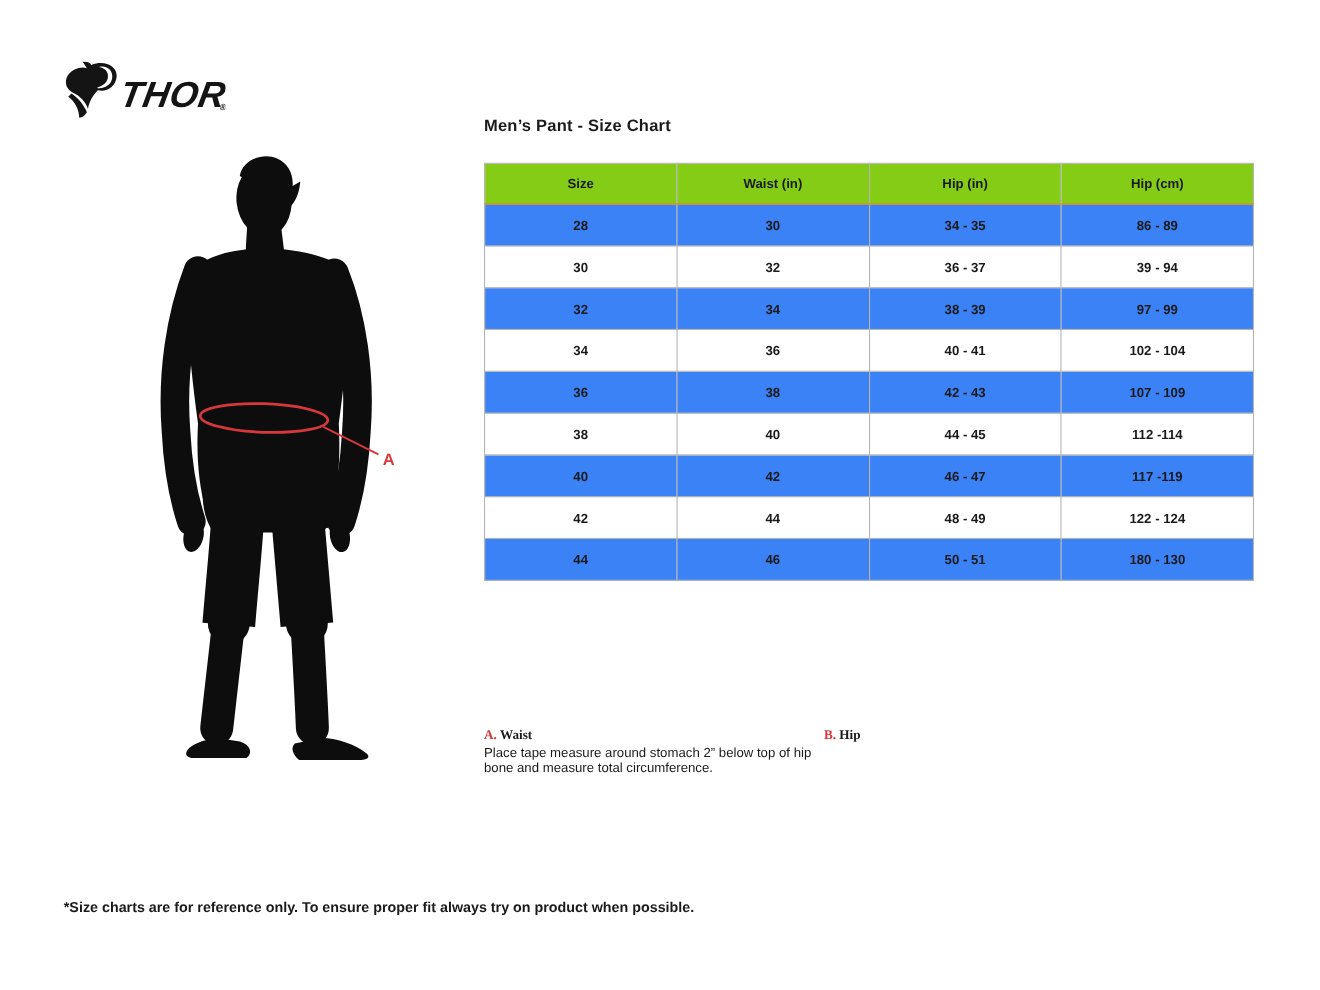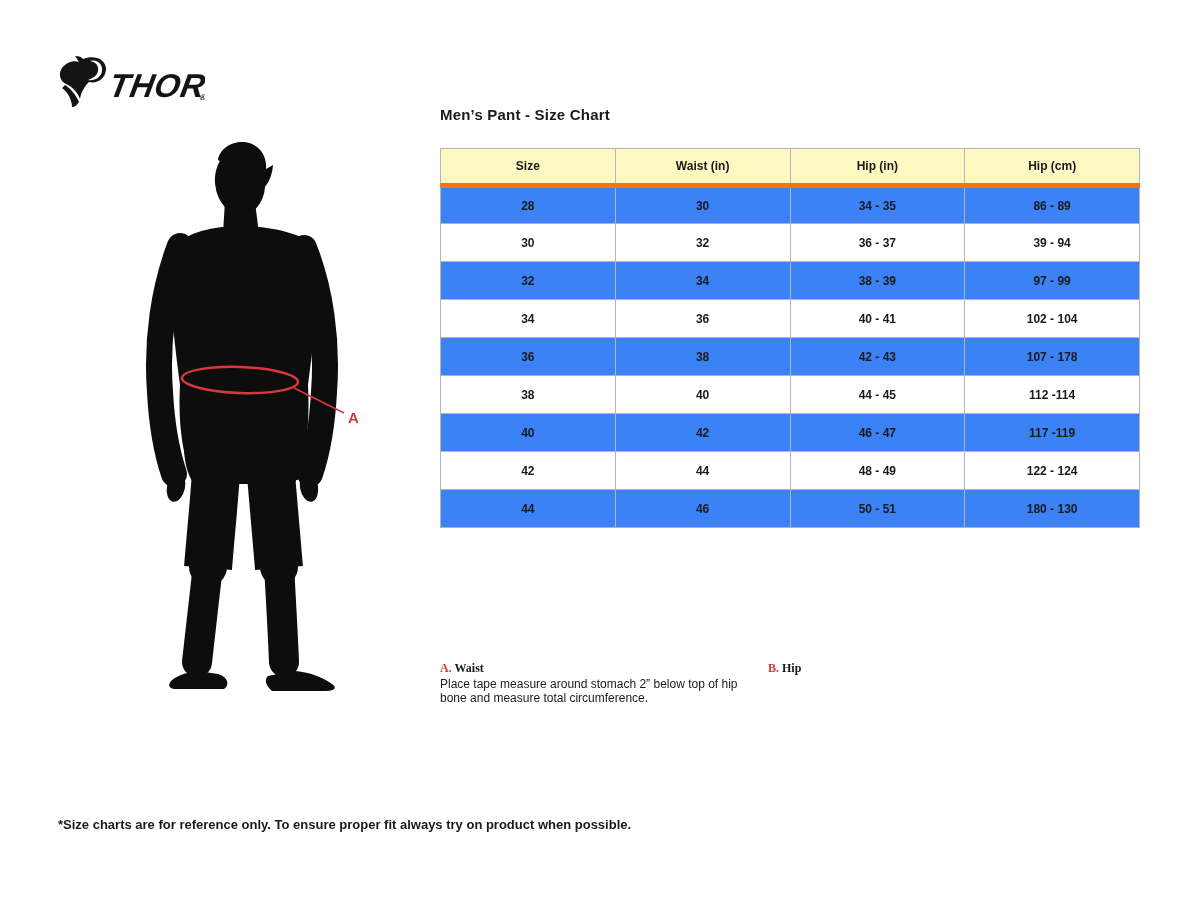--- a/index.html
+++ b/index.html
@@ -28,32 +28,32 @@
   .size-table {
     position: absolute; left: 440px; top: 148px; width: 700px;
     border-collapse: collapse; table-layout: fixed;
     font-size: 12px;
   }
   .size-table th, .size-table td {
     border: 1px solid #b5b5b5;
     text-align: center; vertical-align: middle;
     font-weight: 700;
   }
-  .size-table th { height: 37px; background: #fef9c3; border-bottom: 5px solid #f97316; }
+  .size-table th { height: 37px; background: #84cc16; border-bottom: 1px solid #f97316; }
   .size-table td { height: 38px; background: #ffffff; }
   .size-table tr.alt td { background: #3b82f6; }
 
   
   .measure-title {
     position: absolute; left: 440px; top: 636px;
     font-size: 17px; font-weight: 700; letter-spacing: 0.2px;
   }
   .measure-item { position: absolute; top: 661px; width: 320px; font-size: 12px; line-height: 14.5px; }
   .measure-item.a { left: 440px; }
-  .measure-item.b { left: 768px; }
+  .measure-item.b { left: 749px; }
   .measure-item .item-head { font-weight: 700; margin-bottom: 1px; font-family: Liberation Serif, serif; }
   .measure-item .item-letter { color: #d6383c; font-weight: 700; }
 
   
   .footnote {
     position: absolute; left: 58px; top: 817px;
     font-size: 13px; font-weight: 700;
   }
 </style>
 </head>
@@ -148,21 +148,21 @@
         <tr>
           <td>34</td>
           <td>36</td>
           <td>40 - 41</td>
           <td>102 - 104</td>
         </tr>
         <tr class="alt">
           <td>36</td>
           <td>38</td>
           <td>42 - 43</td>
-          <td>107 - 178</td>
+          <td>107 - 109</td>
         </tr>
         <tr>
           <td>38</td>
           <td>40</td>
           <td>44 - 45</td>
           <td>112 -114</td>
         </tr>
         <tr class="alt">
           <td>40</td>
           <td>42</td>

